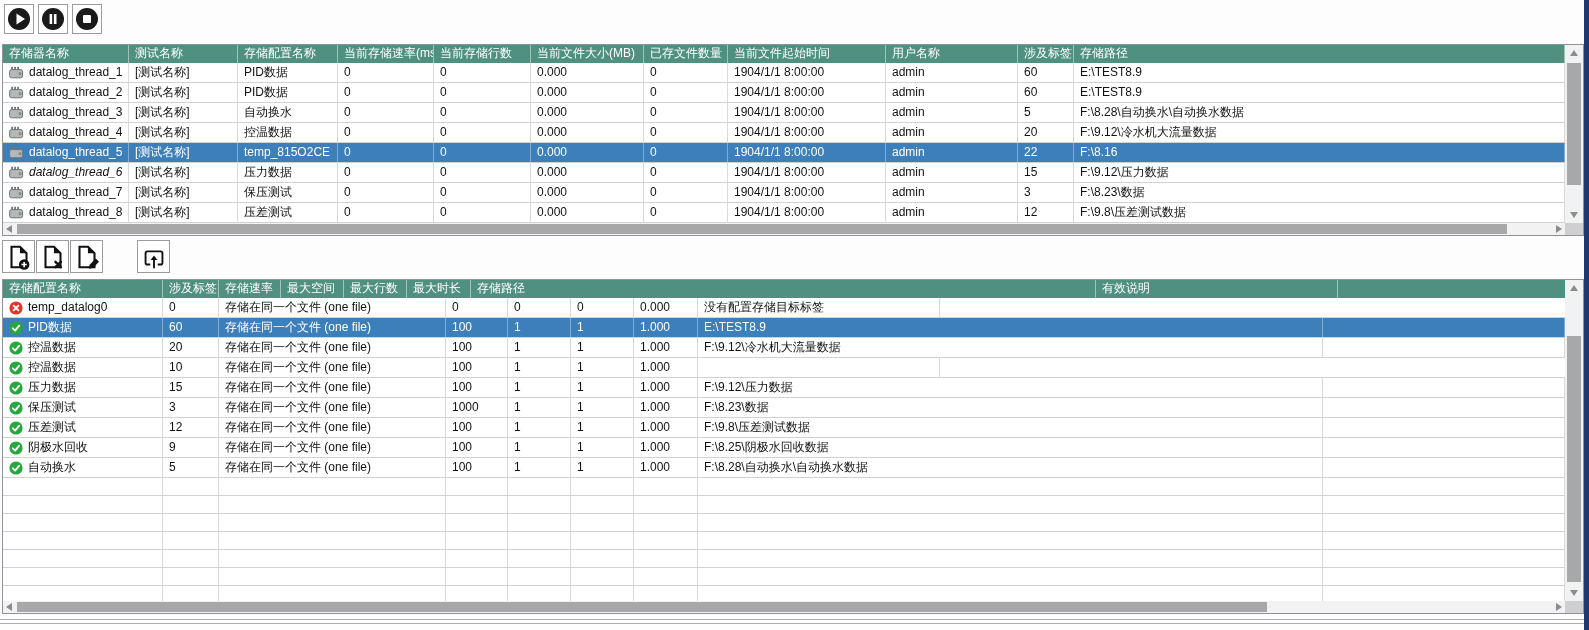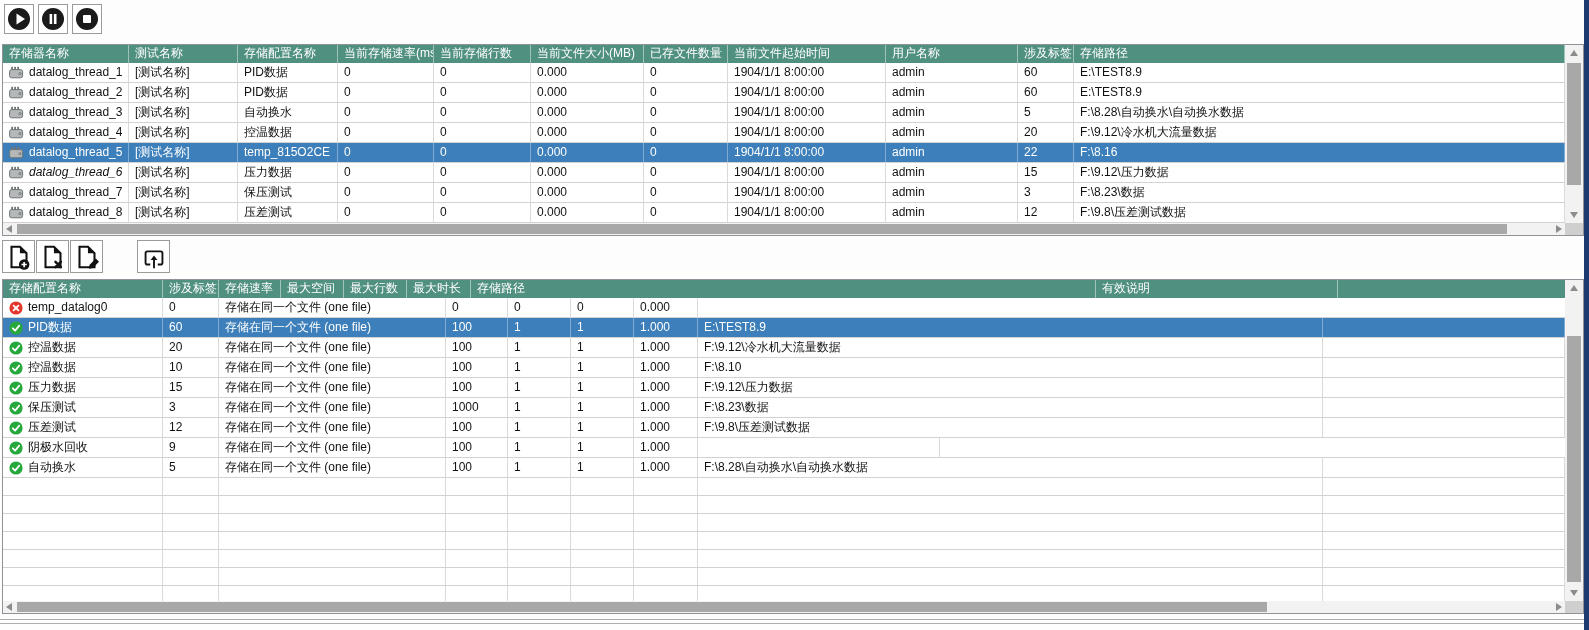--- a/index.html
+++ b/index.html
@@ -507,20 +507,23 @@
           </div>
           <div class="tcell" style="width: 63px;">
             <span>0</span>
           </div>
           <div class="tcell" style="width: 63px;">
             <span>0</span>
           </div>
           <div class="tcell" style="width: 64px;">
             <span>0.000</span>
           </div>
+          <div class="tcell" style="width: 242px;">
+            <span>没有配置存储目标标签</span>
+          </div>
         </div>
         <div class="trow sel">
           <div class="tcell" style="width: 160px;">
             <svg width="14" height="14" viewBox="0 0 14 14">
               <circle cx="7" cy="7" r="6.6" fill="#27a83c"></circle>
               <path d="M3.8 7.3 L6.1 9.6 L10.2 4.6" stroke="#fff" stroke-width="1.8" fill="none" stroke-linecap="round" stroke-linejoin="round"></path>
             </svg>
             <span>PID数据</span>
           </div>
           <div class="tcell" style="width: 56px;">
@@ -600,23 +603,20 @@
           </div>
           <div class="tcell" style="width: 63px;">
             <span>1</span>
           </div>
           <div class="tcell" style="width: 63px;">
             <span>1</span>
           </div>
           <div class="tcell" style="width: 64px;">
             <span>1.000</span>
           </div>
-          <div class="tcell" style="width: 625px;">
-            <span>F:\8.10</span>
-          </div>
           <div class="tcell" style="width: 242px;">
             <span></span>
           </div>
         </div>
         <div class="trow">
           <div class="tcell" style="width: 160px;">
             <svg width="14" height="14" viewBox="0 0 14 14">
               <circle cx="7" cy="7" r="6.6" fill="#27a83c"></circle>
               <path d="M3.8 7.3 L6.1 9.6 L10.2 4.6" stroke="#fff" stroke-width="1.8" fill="none" stroke-linecap="round" stroke-linejoin="round"></path>
             </svg>
@@ -731,20 +731,23 @@
             <span>100</span>
           </div>
           <div class="tcell" style="width: 63px;">
             <span>1</span>
           </div>
           <div class="tcell" style="width: 63px;">
             <span>1</span>
           </div>
           <div class="tcell" style="width: 64px;">
             <span>1.000</span>
+          </div>
+          <div class="tcell" style="width: 625px;">
+            <span>F:\8.25\阴极水回收数据</span>
           </div>
           <div class="tcell" style="width: 242px;">
             <span></span>
           </div>
         </div>
         <div class="trow">
           <div class="tcell" style="width: 160px;">
             <svg width="14" height="14" viewBox="0 0 14 14">
               <circle cx="7" cy="7" r="6.6" fill="#27a83c"></circle>
               <path d="M3.8 7.3 L6.1 9.6 L10.2 4.6" stroke="#fff" stroke-width="1.8" fill="none" stroke-linecap="round" stroke-linejoin="round"></path>

